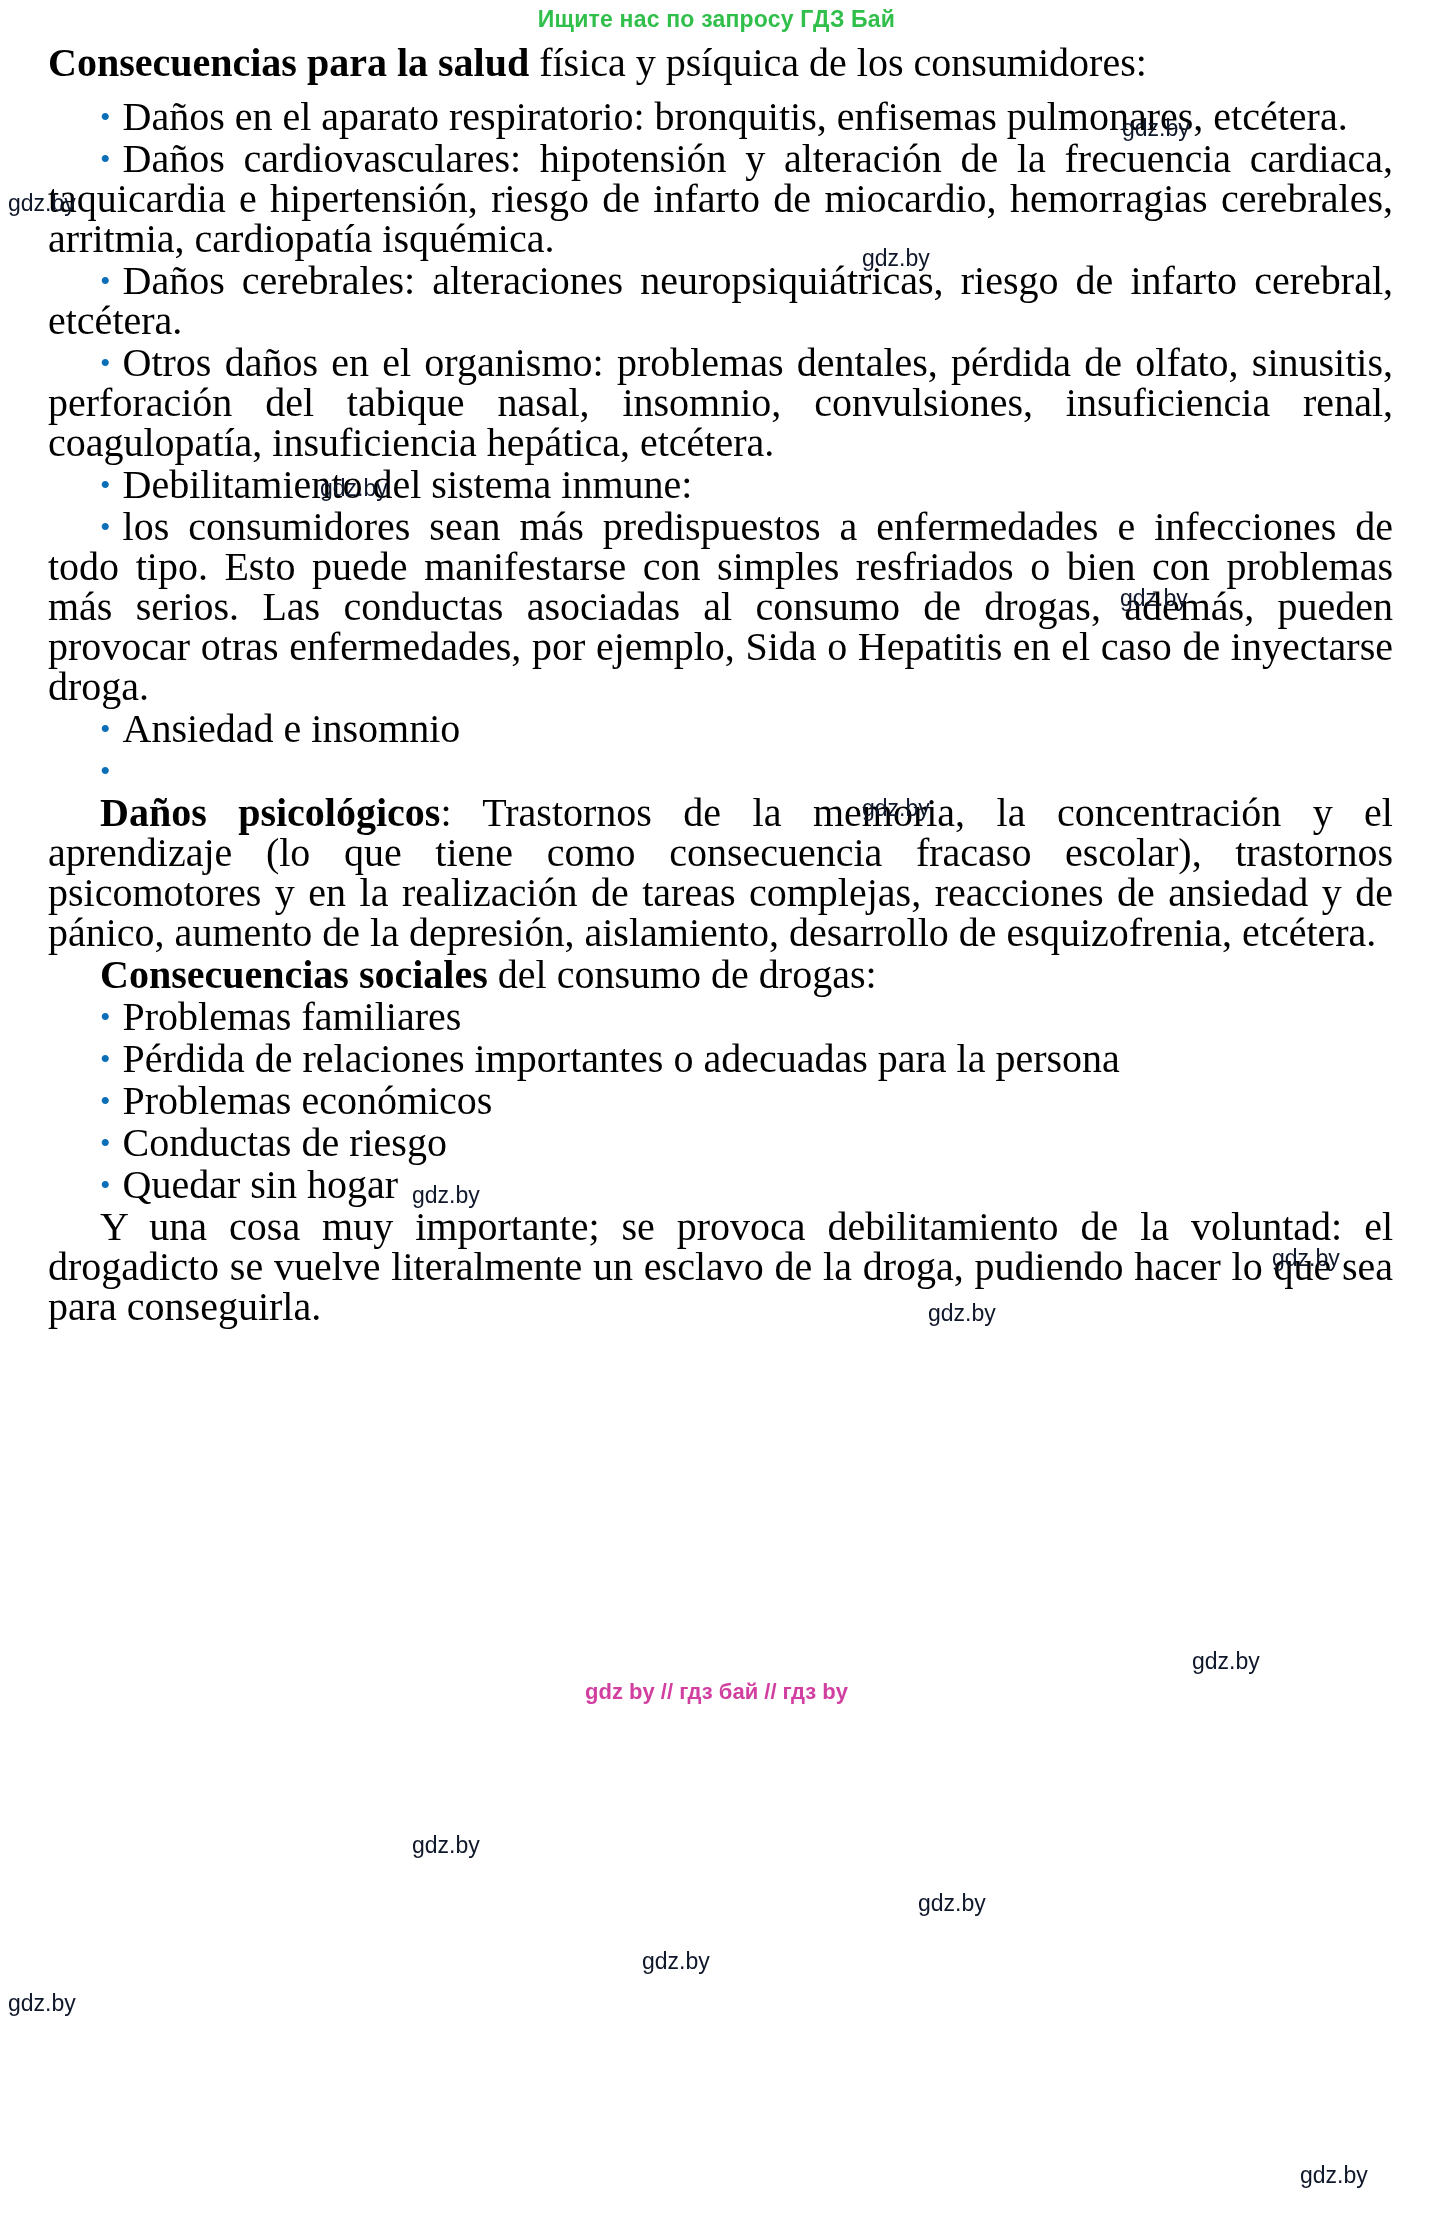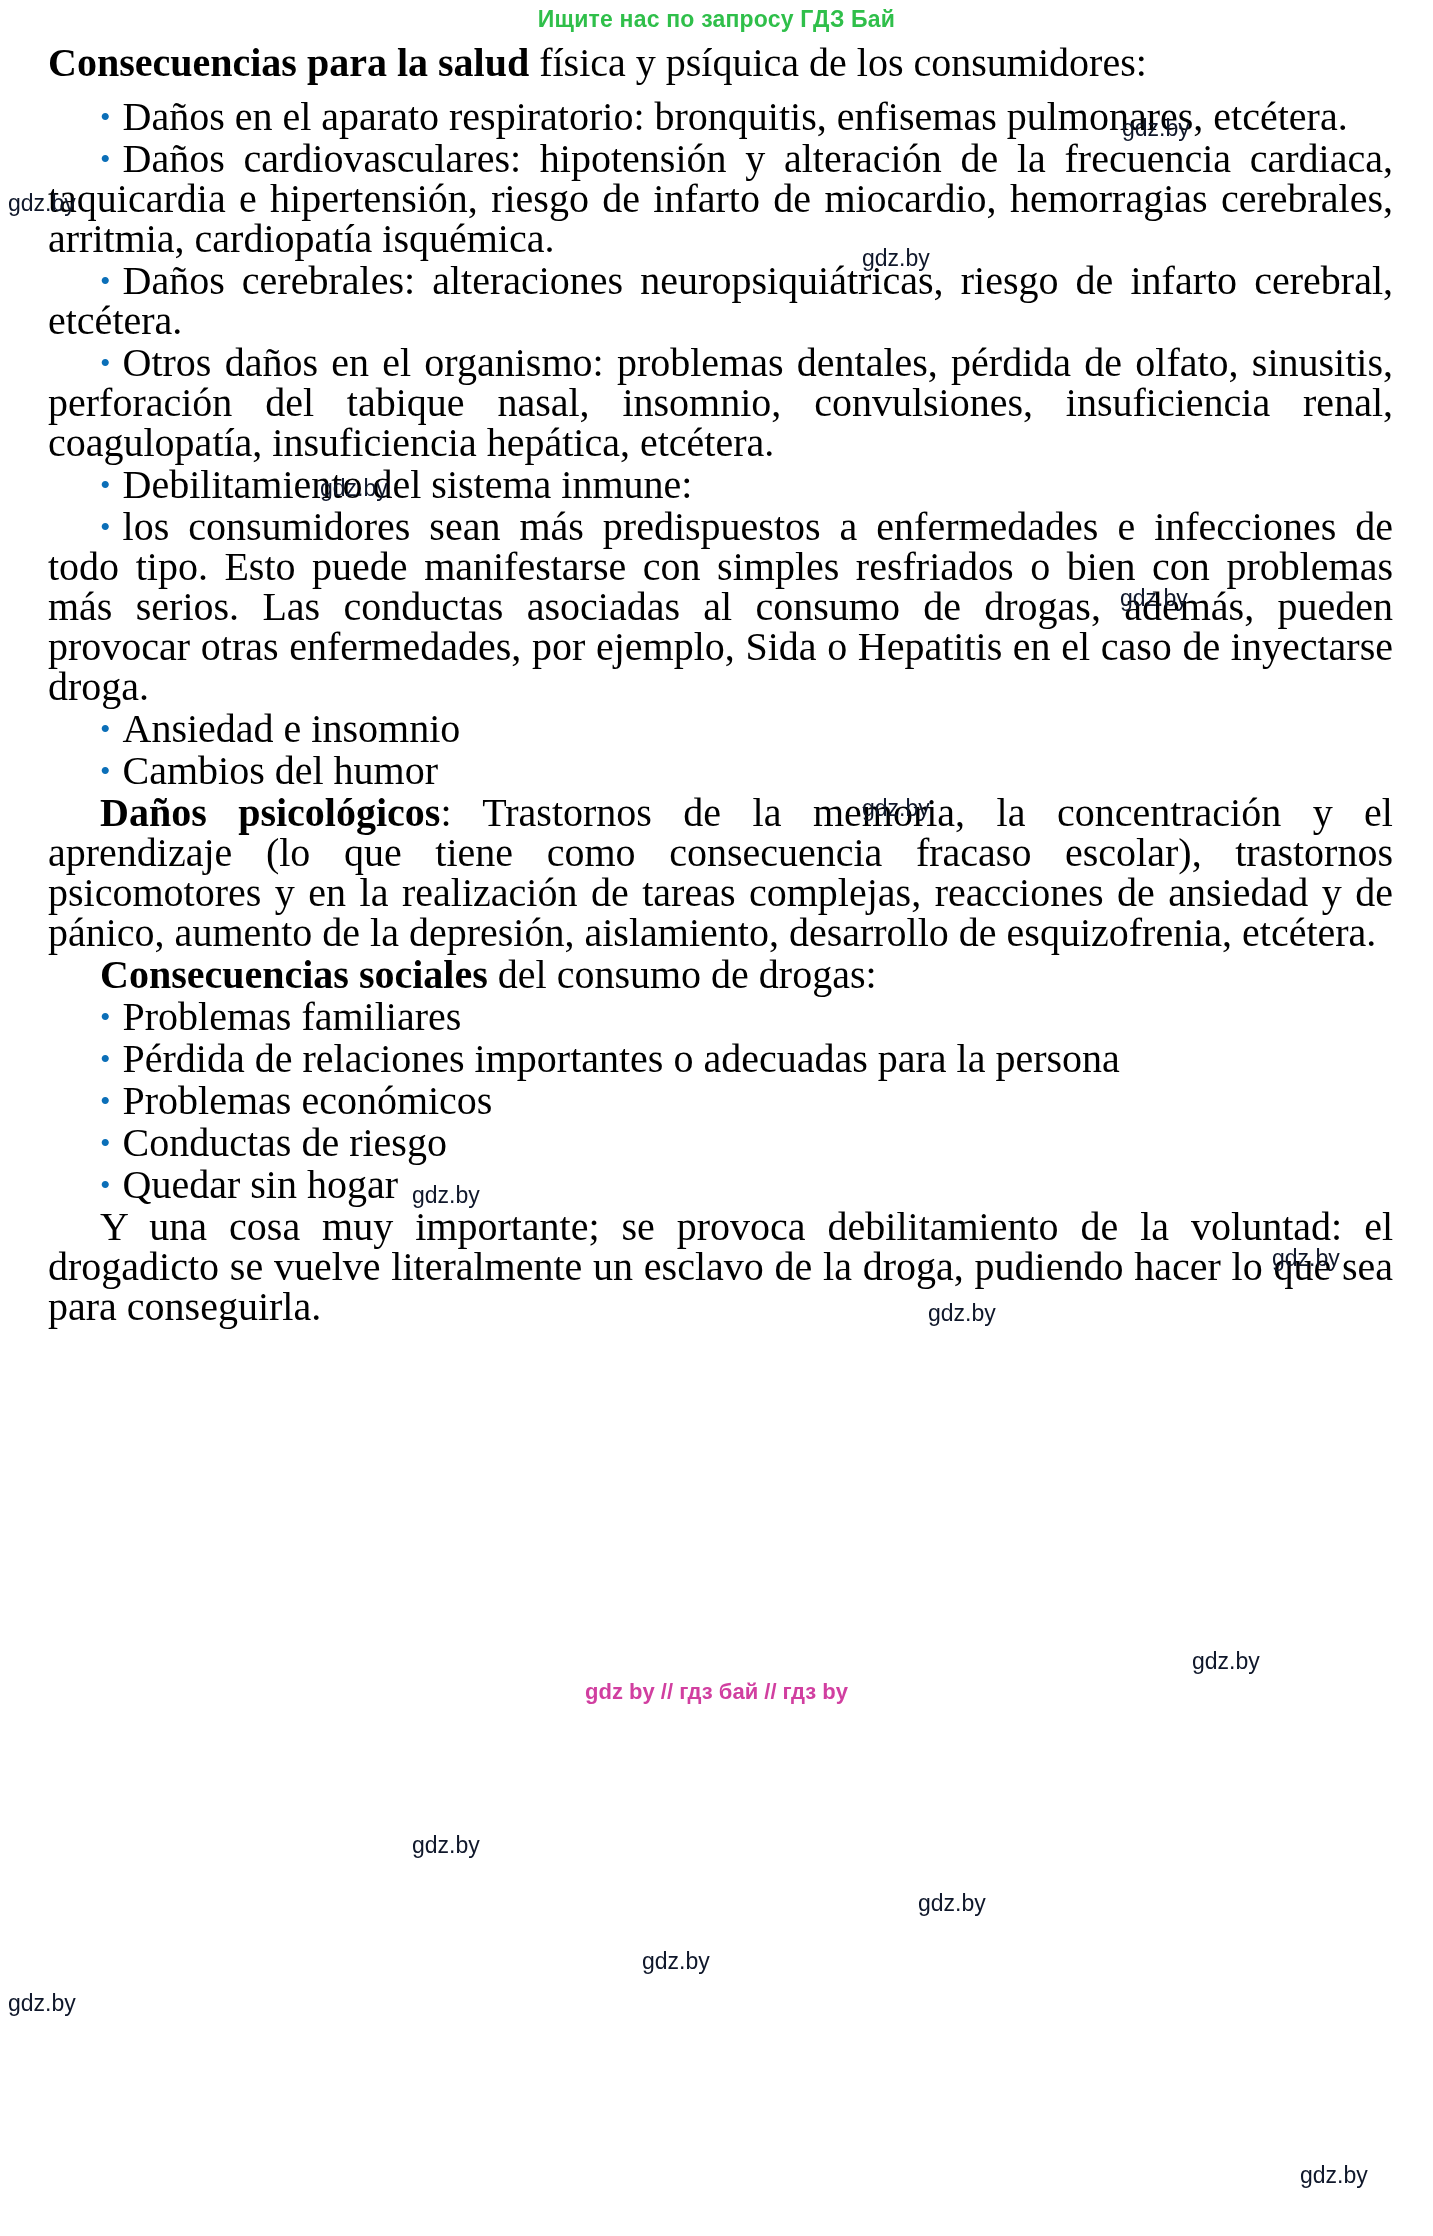--- a/index.html
+++ b/index.html
@@ -123,21 +123,21 @@
 
     <p class="bullet-para">
       <span class="dot"></span><span>los consumidores sean más predispuestos a enfermedades e infecciones de todo tipo. Esto puede manifestarse con simples resfriados o bien con problemas más serios. Las conductas asociadas al consumo de drogas, además, pueden provocar otras enfermedades, por ejemplo, Sida o Hepatitis en el caso de inyectarse droga.</span>
     </p>
 
     <p class="bullet-line ind">
       <span class="dot"></span><span>Ansiedad e insomnio</span>
     </p>
 
     <p class="bullet-line ind">
-      <span class="dot"></span><span>Cambios del humor</span>
+      <span class="dot"></span>
     </p>
 
     <p class="bullet-para">
       <span class="bold">Daños psicológicos</span><span>: Trastornos de la memoria, la concentración y el aprendizaje (lo que tiene como consecuencia fracaso escolar), trastornos psicomotores y en la realización de tareas complejas, reacciones de ansiedad y de pánico, aumento de la depresión, aislamiento, desarrollo de esquizofrenia, etcétera.</span>
     </p>
 
     <p class="bullet-para">
       <span class="bold">Consecuencias sociales</span><span> del consumo de drogas:</span>
     </p>
 

